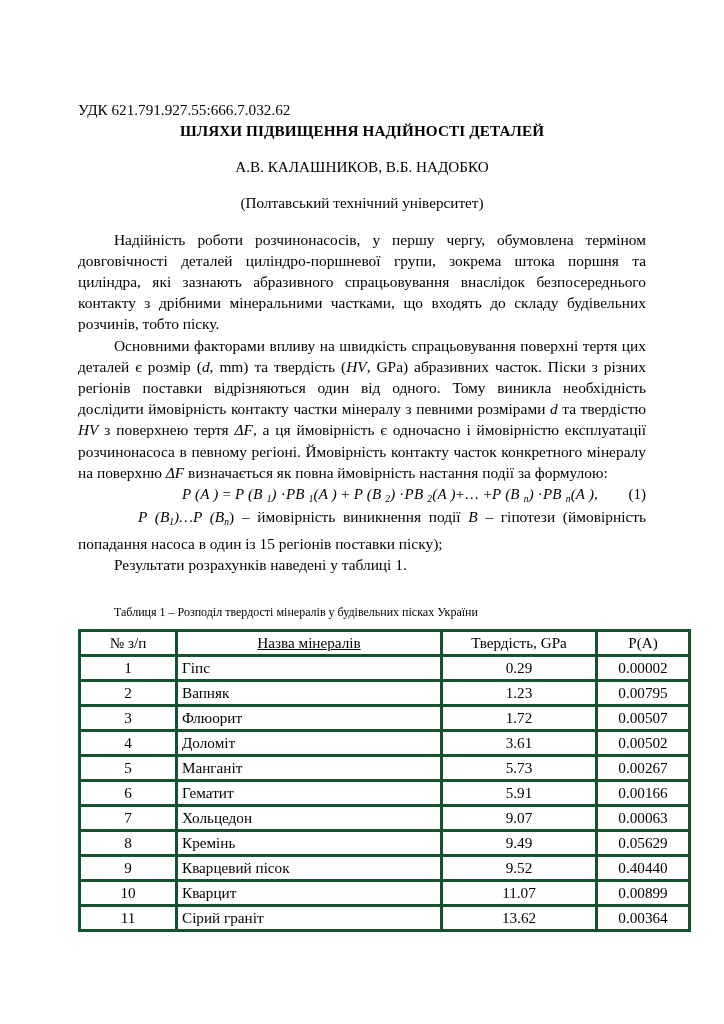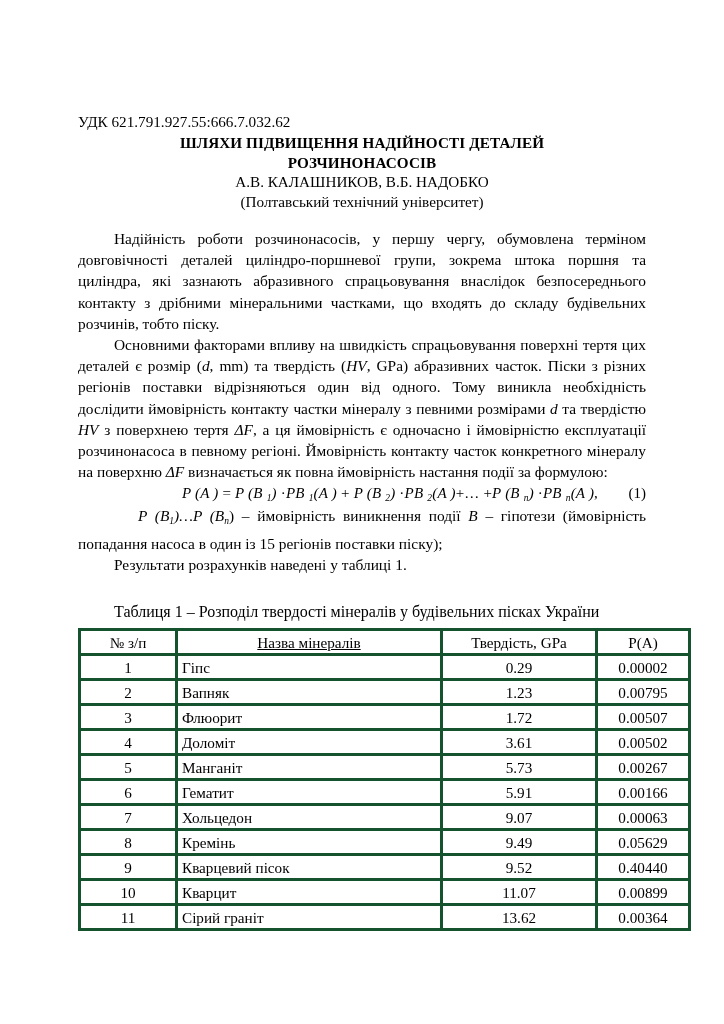--- a/index.html
+++ b/index.html
@@ -17,21 +17,21 @@
   }
   .page {
     position: absolute;
     left: 0; top: 0;
     width: 724px;
     height: 1024px;
   }
   .content {
     position: absolute;
     left: 78px;
-    top: 112px;
+    top: 100px;
     width: 568px;
   }
 
   
   .udk {
     font-size: 15.2px;
     line-height: 20px;
     text-align: left;
     margin: 0 0 1px 0;
   }
@@ -40,21 +40,21 @@
     line-height: 19.5px;
     font-weight: bold;
     text-align: center;
     margin: 0;
     letter-spacing: 0.1px;
   }
   .authors {
     font-size: 15.2px;
     line-height: 20px;
     text-align: center;
-    margin: 0;
+    margin: 16px;
   }
   .affiliation {
     font-size: 15.2px;
     line-height: 20px;
     text-align: center;
     margin: 0;
   }
 
   
   .para {
@@ -104,21 +104,21 @@
     font-size: 15.4px;
     line-height: 21.2px;
     text-align: justify;
     margin: 0;
     text-indent: 36px;
   }
   .defpara.wide-indent { text-indent: 60px; }
 
   
   .table-caption {
-    font-size: 16px;
+    font-size: 12px;
     line-height: 21.2px;
     text-align: justify;
     text-indent: 36px;
     margin: 26px 0 6px 0;
   }
 
   
   table.data {
     border-collapse: collapse;
     width: 568px;
@@ -141,21 +141,20 @@
 </style>
 </head>
 <body>
 
 <div class="page">
   <div class="content">
 
     <p class="udk">УДК 621.791.927.55:666.7.032.62</p>
 
     <p class="title">ШЛЯХИ ПІДВИЩЕННЯ НАДІЙНОСТІ ДЕТАЛЕЙ</p>
-    <p class="title">РОЗЧИНОНАСОСІВ</p>
 
     <p class="authors">А.В. КАЛАШНИКОВ, В.Б. НАДОБКО</p>
     <p class="affiliation">(Полтавський технічний університет)</p>
 
     <p class="para para-gap-top">Надійність роботи розчинонасосів, у першу чергу, обумовлена терміном довговічності деталей циліндро-поршневої групи, зокрема штока поршня та циліндра, які зазнають абразивного спрацьовування внаслідок безпосереднього контакту з дрібними мінеральними частками, що входять до складу будівельних розчинів, тобто піску.</p>
 
     <p class="para"><span>Основними факторами впливу на швидкість спрацьовування поверхні тертя цих деталей є розмір (</span><span class="var">d</span><span>, mm) та твердість (</span><span class="var">HV</span><span>, GPa) абразивних часток. Піски з різних регіонів поставки відрізняються один від одного. Тому виникла необхідність дослідити ймовірність контакту частки мінералу з певними розмірами </span><span class="var">d</span><span> та твердістю </span><span class="var">HV</span><span> з поверхнею тертя </span><span class="var">ΔF</span><span>, а ця ймовірність є одночасно і ймовірністю експлуатації розчинонасоса в певному регіоні. Ймовірність контакту часток конкретного мінералу на поверхню </span><span class="var">ΔF</span><span> визначається як повна ймовірність настання події за формулою:</span></p>
 
     <div class="formula-row">
       <span class="formula-body"><span>P</span> (<span>A</span> ) <span class="op">=</span> <span>P</span> (<span>B</span> <sub class="sm">1</sub>) <span class="op">·</span><span>PB</span> <sub class="sm">1</sub>(<span>A</span> ) <span class="op">+</span> <span>P</span> (<span>B</span> <sub class="sm">2</sub>) <span class="op">·</span><span>PB</span> <sub class="sm">2</sub>(<span>A</span> )<span class="op">+…&nbsp;+</span><span>P</span> (<span>B</span> <sub class="sm">n</sub>) <span class="op">·</span><span>PB</span> <sub class="sm">n</sub>(<span>A</span> )<span class="op">,</span></span>

